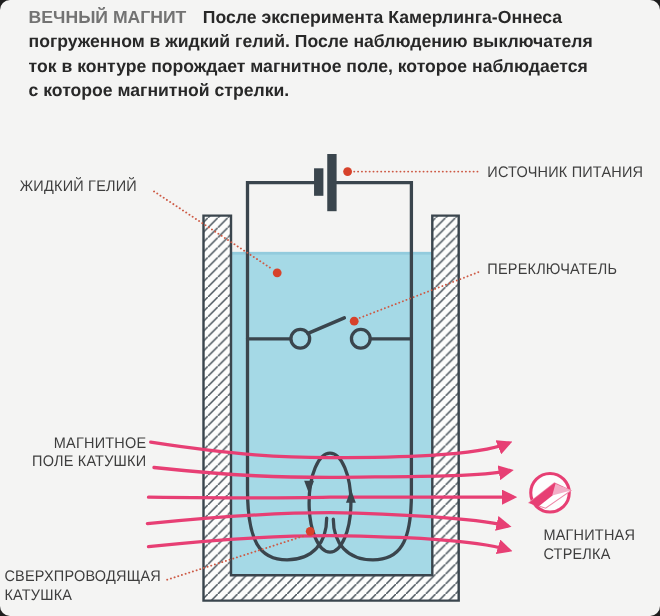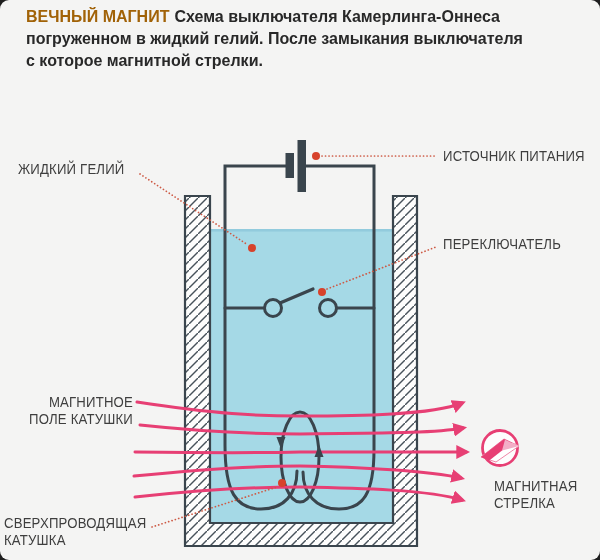--- a/index.html
+++ b/index.html
@@ -6,37 +6,38 @@
   .card{
     position:relative;width:600px;height:560px;overflow:hidden;
     background:#f4f4f3;border-radius:9px;
     font-family:"Liberation Sans","DejaVu Sans",sans-serif;
   }
   .hdr{
     position:absolute;left:26px;top:6px;width:552px;
     font-size:16px;line-height:22px;font-weight:bold;color:#282828;
   }
   .hdr div{white-space:nowrap;}
-  .hdr .ttl{color:#a16207;margin-right:5px;}
+  .hdr .ttl{color:#737373;margin-right:15px;}
   svg.diagram{position:absolute;left:0;top:0;}
   .lbl{
     position:absolute;font-size:14px;line-height:17px;color:#3e3e3e;
     letter-spacing:.2px;white-space:nowrap;transform:scaleX(.94);
     transform-origin:0 0;
   }
   .lbl.ra{text-align:right;transform-origin:100% 0;}
 </style>
 </head>
 <body>
 
 <div class="card">
 
   <div class="hdr">
-    <div><span class="ttl">ВЕЧНЫЙ МАГНИТ</span><span>Схема выключателя Камерлинга-Оннеса</span></div>
-    <div>погруженном в жидкий гелий. После замыкания выключателя</div>
+    <div><span class="ttl">ВЕЧНЫЙ МАГНИТ</span><span>После эксперимента Камерлинга-Оннеса</span></div>
+    <div>погруженном в жидкий гелий. После наблюдению выключателя</div>
+    <div>ток в контуре порождает магнитное поле, которое наблюдается</div>
     <div>с которое магнитной стрелки.</div>
   </div>
 
   <svg class="diagram" width="600" height="560" viewBox="0 0 600 560">
     <defs>
       <pattern id="hatch" width="9" height="9" patternUnits="userSpaceOnUse">
         <path d="M -2 11 L 11 -2" stroke="#47525a" stroke-width="1.4"></path>
       </pattern>
       <marker id="arr" viewBox="0 0 10 10" refX="7" refY="5" markerWidth="4.6" markerHeight="4.6" orient="auto">
         <path d="M 0 0 L 10 5 L 0 10 z" fill="#e73f74"></path>

